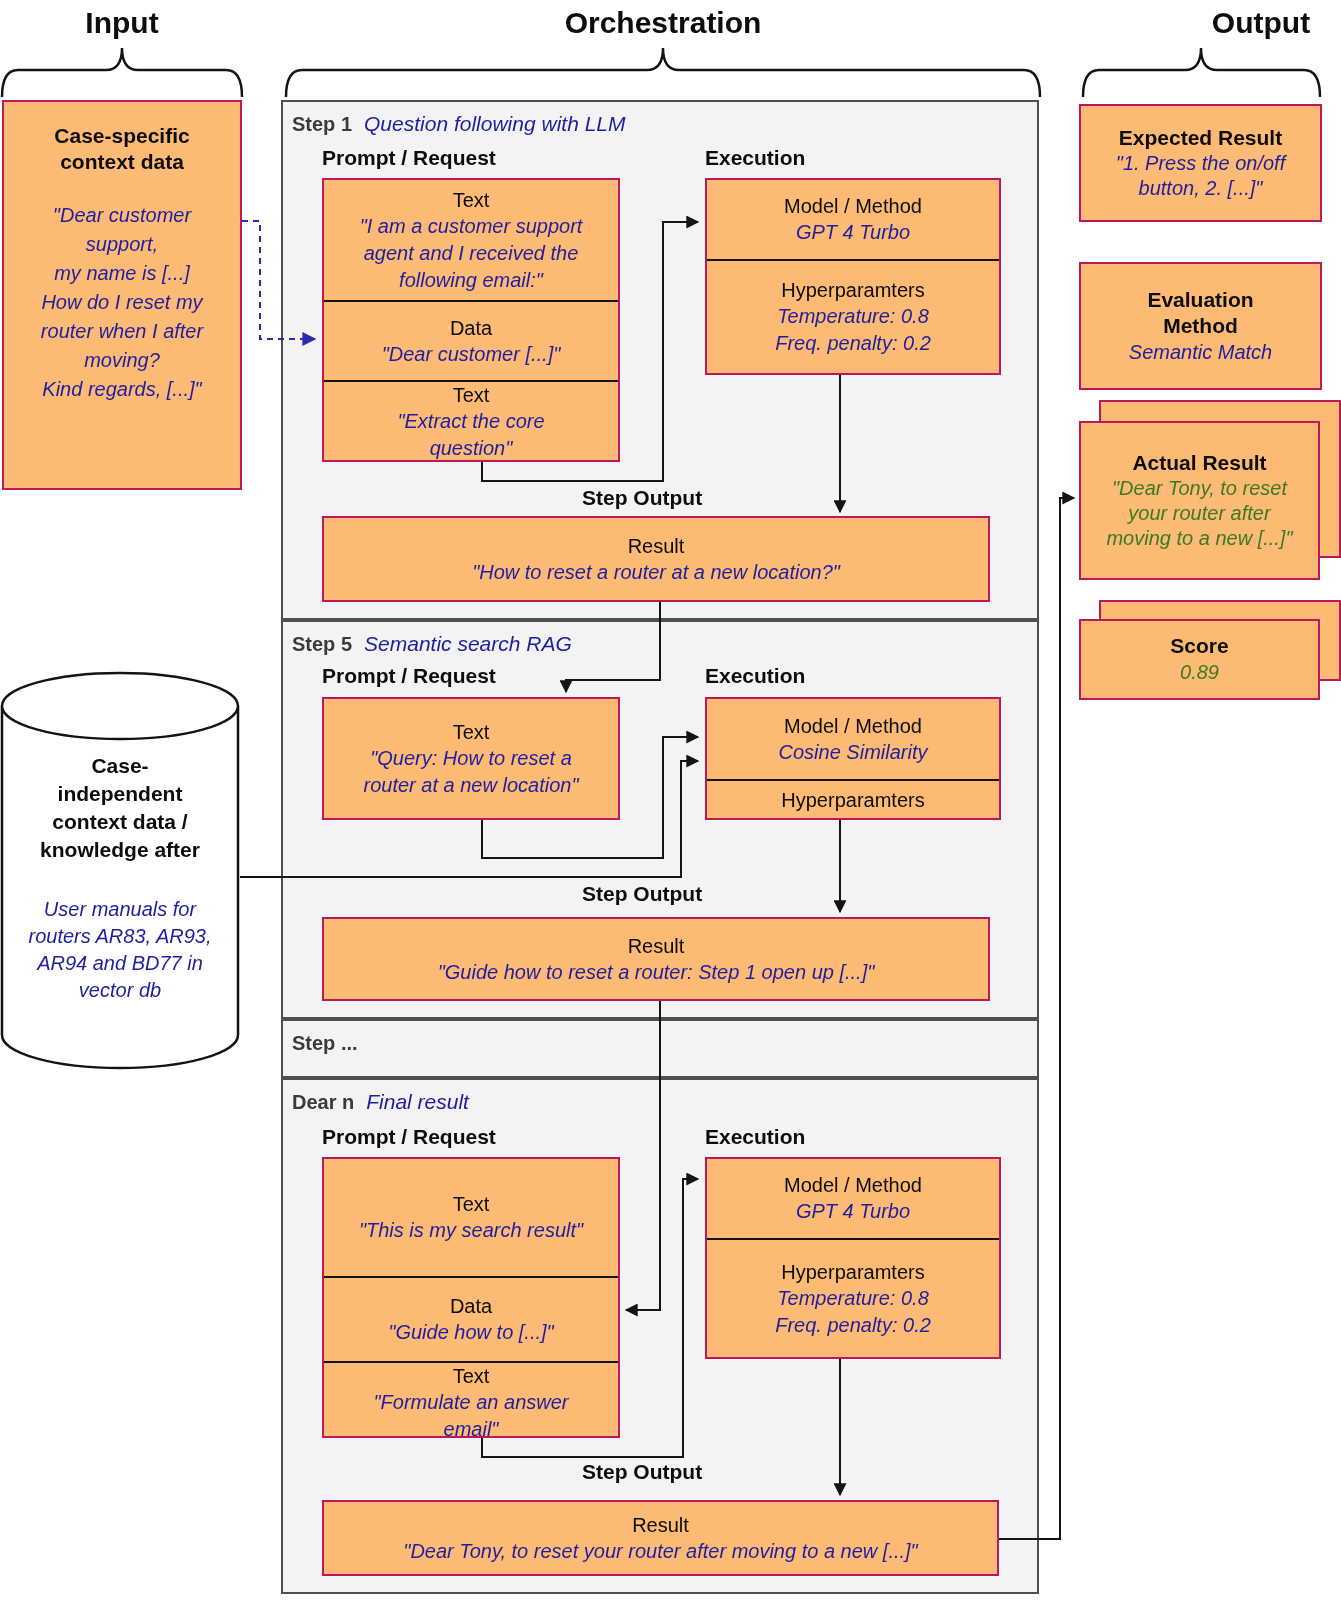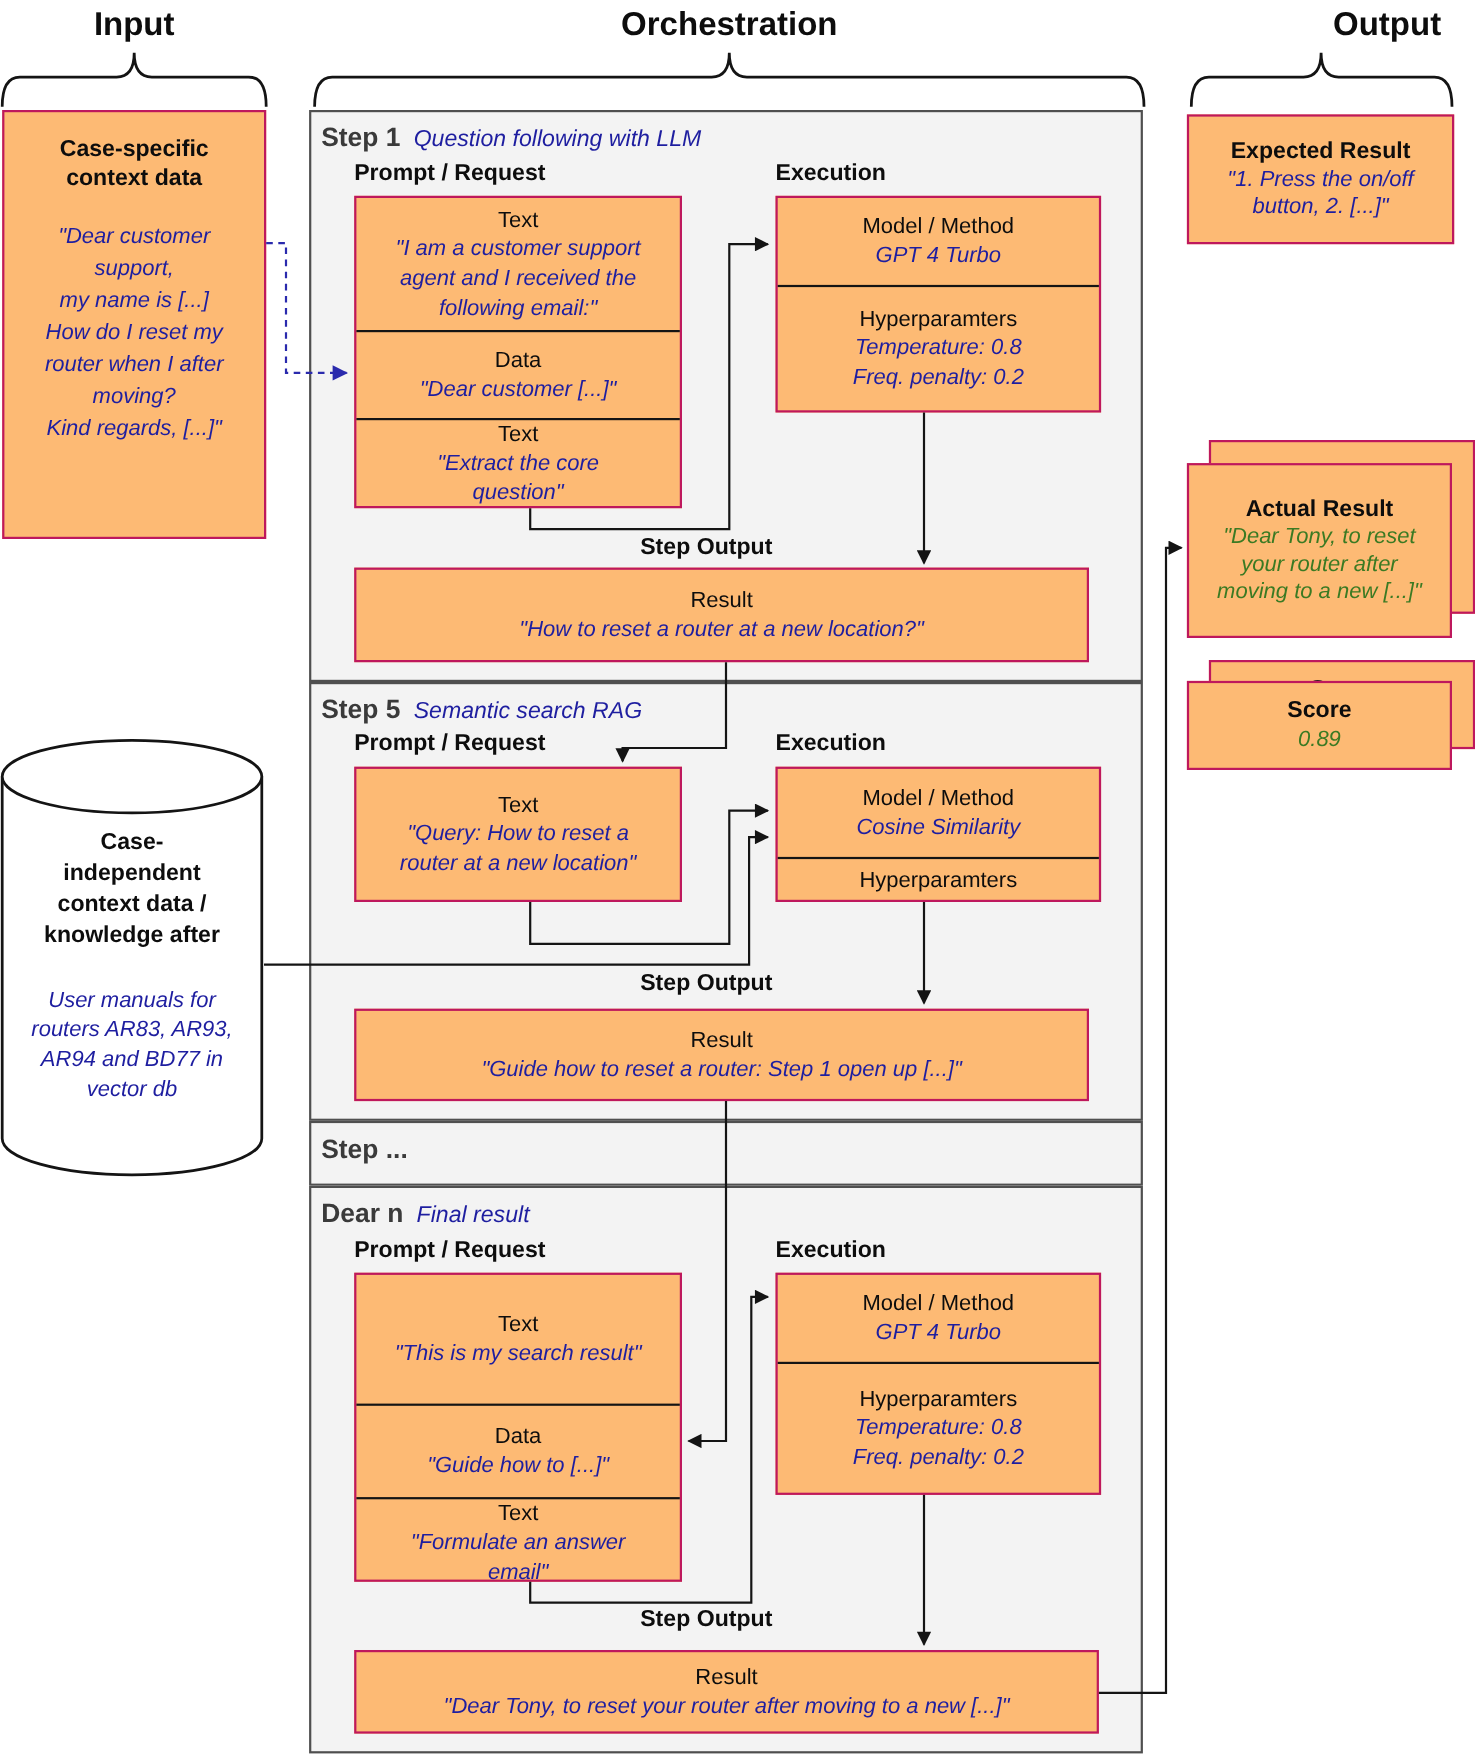--- a/index.html
+++ b/index.html
@@ -9,21 +9,21 @@
   }
   .abs{position:absolute}
   svg.layer{position:absolute;left:0;top:0;pointer-events:none}
   .stepbox{background:#f3f3f3;border:2px solid #4f4f4f;box-sizing:border-box}
   .wbox{background:#fdba74;border:2px solid #be185d;box-sizing:border-box;display:flex;flex-direction:column}
   .sec{display:flex;flex-direction:column;align-items:center;justify-content:center}
   .bt{border-top:2px solid #141414}
   .toplabel{font-size:30px;font-weight:bold;text-align:center;color:#0d0d0d}
   .colhdr{font-size:21px;font-weight:bold;color:#0d0d0d;white-space:nowrap}
   .steptitle{display:flex;gap:12px;align-items:baseline;white-space:nowrap}
-  .steptitle .st{font-size:24px;font-weight:bold;color:#3a3a3a}
+  .steptitle .st{font-size:20px;font-weight:bold;color:#3a3a3a}
   .steptitle .sub{font-size:21px;font-style:italic;color:#1e1ea0}
   .lbl{font-size:20px;color:#0d0d0d;text-align:center;white-space:pre-line;line-height:26px}
   .quote{font-size:20px;font-style:italic;color:#1e1ea0;text-align:center;white-space:pre-line;line-height:27px}
   .green{color:#3b7a23}
   .btitle{font-weight:bold;font-size:21px;text-align:center;white-space:pre-line;line-height:26px;color:#0d0d0d}
   .ctr{}
 </style>
 </head>
 <body>
 
@@ -187,20 +187,25 @@
     <div class="lbl">Result</div>
     <div class="quote">"Dear Tony, to reset your router after moving to a new [...]"</div>
   </div>
 
   <div class="abs wbox sec" style="left:1079px;top:104px;width:243px;height:118px">
     <div class="btitle">Expected Result</div>
     <div class="quote" style="line-height:25px">"1. Press the on/off
 button, 2. [...]"</div>
   </div>
 
+  <div class="abs wbox sec" style="left:1079px;top:262px;width:243px;height:128px">
+    <div class="btitle">Evaluation
+Method</div>
+    <div class="quote">Semantic Match</div>
+  </div>
 
   <div class="abs wbox sec" style="left:1099px;top:400px;width:242px;height:158px">
     <div class="btitle">Actual Result</div>
     <div class="quote green" style="line-height:25px">"Dear Tony, to reset
 your router after
 moving to a new [...]"</div>
   </div>
   <div class="abs wbox sec" style="left:1079px;top:421px;width:241px;height:159px">
     <div class="btitle">Actual Result</div>
     <div class="quote green" style="line-height:25px">"Dear Tony, to reset

